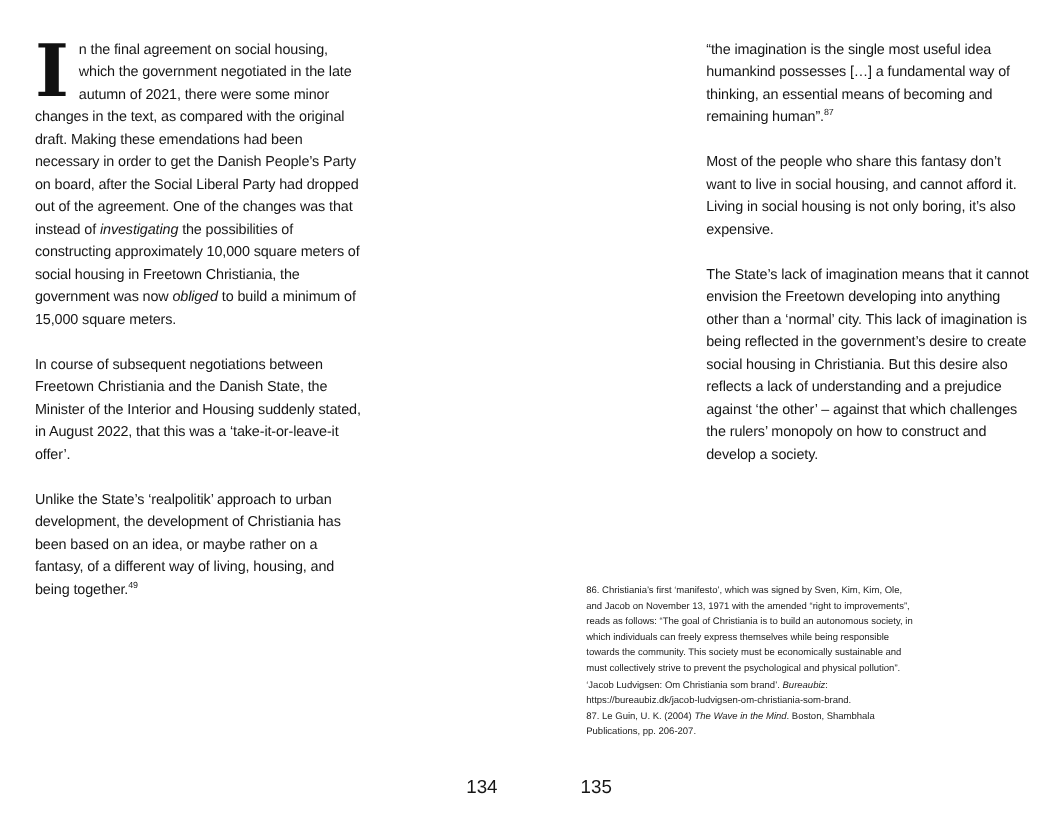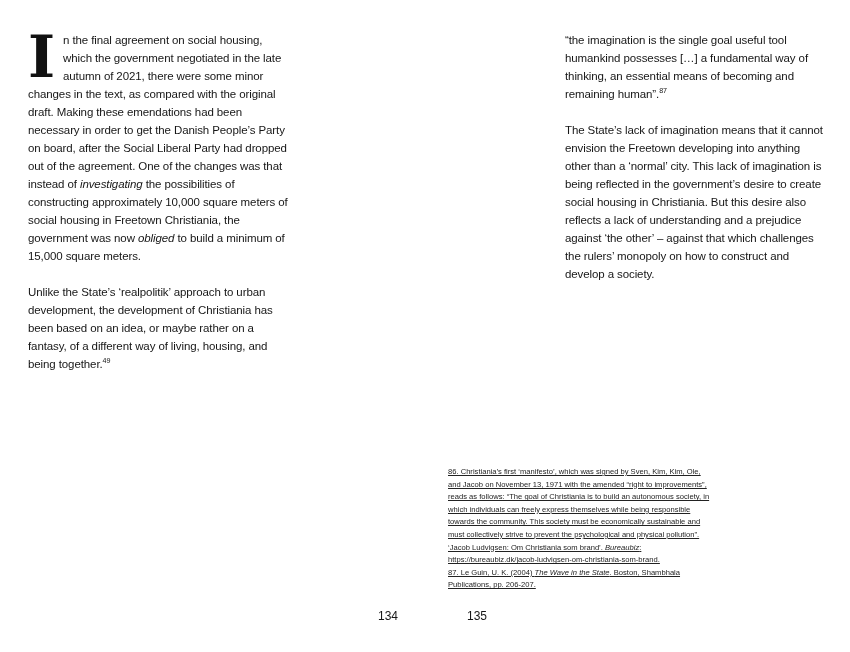--- a/index.html
+++ b/index.html
@@ -36,57 +36,58 @@
     line-height: 47px;
     margin: 3px 8px 0 0;
     color: #111111;
   }
   sup {
     font-size: 0.62em;
     line-height: 0;
   }
   .footnotes {
     position: absolute;
-    left: 448px;
+    left: 469px;
     top: 466px;
     width: 263px;
     font-size: 7.6px;
     line-height: 12.6px;
     letter-spacing: 0;
     color: #222222;
-    text-decoration: underline;
   }
   .footnotes p { margin: 0; }
   .pageno {
     position: absolute;
-    top: 609px;
-    font-size: 12px;
+    top: 623px;
+    font-size: 15px;
     line-height: 14px;
     color: #161616;
   }
   .pageno-left  { left: 350px; width: 48px; text-align: right; }
   .pageno-right { left: 453px; width: 48px; text-align: center; }
 </style>
 </head>
 <body>
 
 <div class="spread">
 
   <div class="column col-left">
       <p><span class="dropcap">I</span><span>n the final agreement on social housing, which the government negotiated in the late autumn of 2021, there were some minor changes in the text, as compared with the original draft. Making these emendations had been necessary in order to get the Danish People’s Party on board, after the Social Liberal Party had dropped out of the agreement. One of the changes was that instead of </span><span style="font-style: italic;">investigating</span><span> the possibilities of constructing approximately 10,000 square meters of social housing in Freetown Christiania, the government was now </span><span style="font-style: italic;">obliged</span><span> to build a minimum of 15,000 square meters.</span></p>
+      <p><span>In course of subsequent negotiations between Freetown Christiania and the Danish State, the Minister of the Interior and Housing suddenly stated, in August 2022, that this was a ‘take-it-or-leave-it offer’.</span></p>
       <p><span>Unlike the State’s ‘realpolitik’ approach to urban development, the development of Christiania has been based on an idea, or maybe rather on a fantasy, of a different way of living, housing, and being together.</span><sup>49</sup></p>
     </div>
 
   <div class="column col-right">
-      <p><span>“the imagination is the single goal useful tool humankind possesses […] a fundamental way of thinking, an essential means of becoming and remaining human”.</span><sup>87</sup></p>
+      <p><span>“the imagination is the single most useful idea humankind possesses […] a fundamental way of thinking, an essential means of becoming and remaining human”.</span><sup>87</sup></p>
+      <p><span>Most of the people who share this fantasy don’t want to live in social housing, and cannot afford it. Living in social housing is not only boring, it’s also expensive.</span></p>
       <p><span>The State’s lack of imagination means that it cannot envision the Freetown developing into anything other than a ‘normal’ city. This lack of imagination is being reflected in the government’s desire to create social housing in Christiania. But this desire also reflects a lack of understanding and a prejudice against ‘the other’ – against that which challenges the rulers’ monopoly on how to construct and develop a society.</span></p>
     </div>
 
   <div class="footnotes">
       <p><span>86. Christiania’s first ‘manifesto’, which was signed by Sven, Kim, Kim, Ole, and Jacob on November 13, 1971 with the amended “right to improvements”, reads as follows: “The goal of Christiania is to build an autonomous society, in which individuals can freely express themselves while being responsible towards the community. This society must be economically sustainable and must collectively strive to prevent the psychological and physical pollution”. ‘Jacob Ludvigsen: Om Christiania som brand’. </span><span style="font-style: italic;">Bureaubiz</span><span>: https://bureaubiz.dk/jacob-ludvigsen-om-christiania-som-brand.</span></p>
-      <p><span>87. Le Guin, U. K. (2004) </span><span style="font-style: italic;">The Wave in the State</span><span>. Boston, Shambhala Publications, pp. 206-207.</span></p>
+      <p><span>87. Le Guin, U. K. (2004) </span><span style="font-style: italic;">The Wave in the Mind</span><span>. Boston, Shambhala Publications, pp. 206-207.</span></p>
     </div>
 
   <div class="pageno pageno-left">134</div>
 
   <div class="pageno pageno-right">135</div>
 
 </div>
 
 </body></html>

